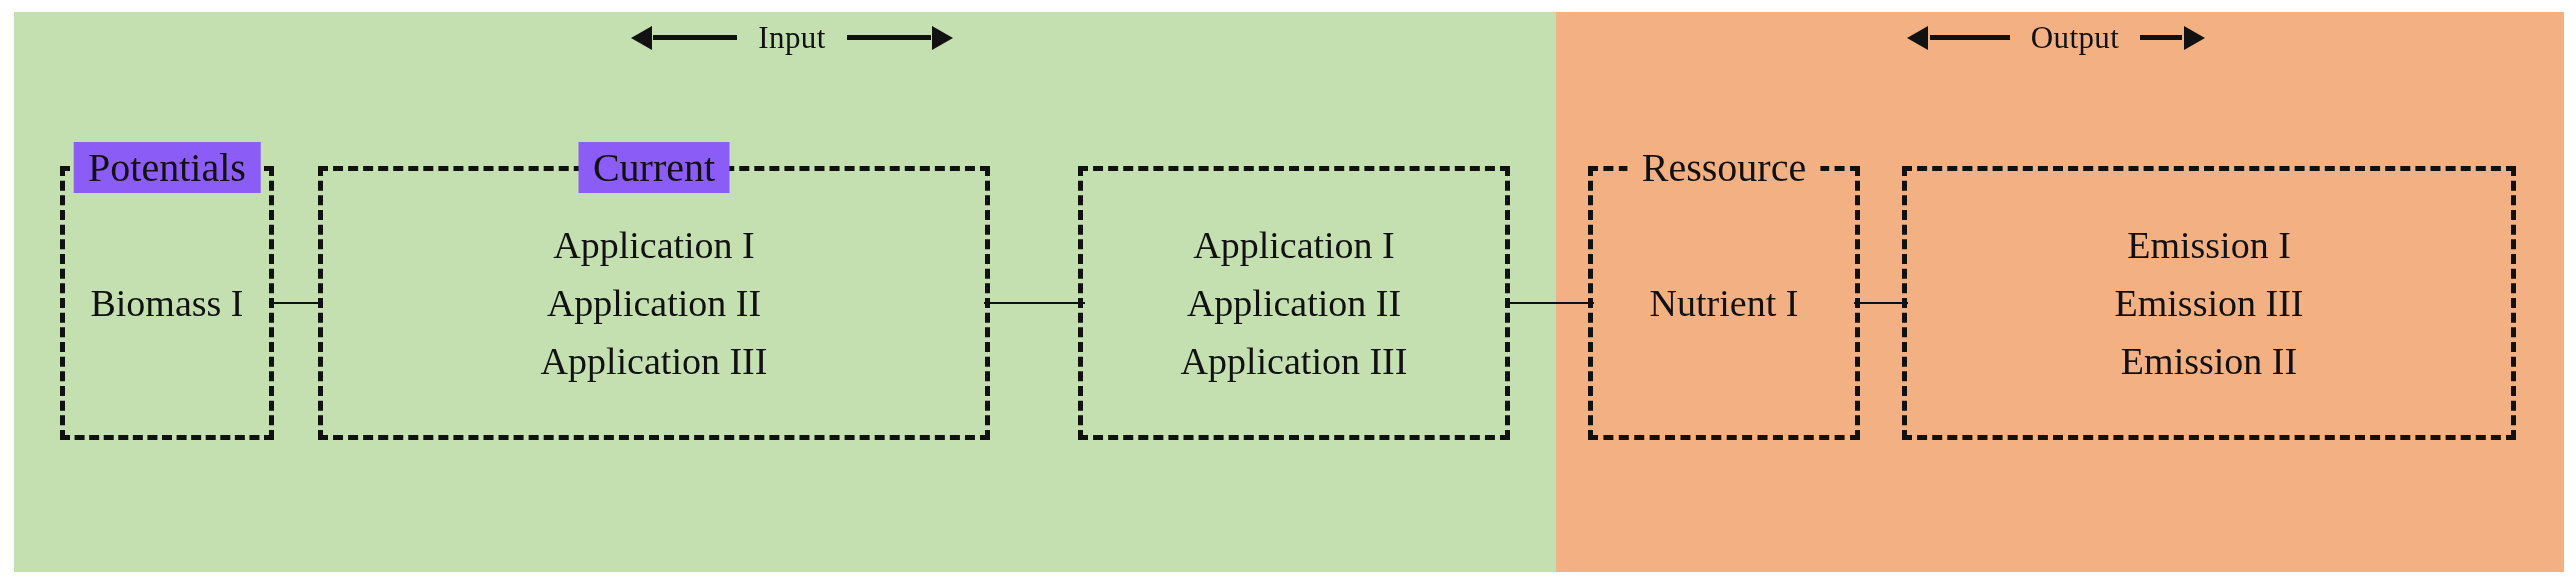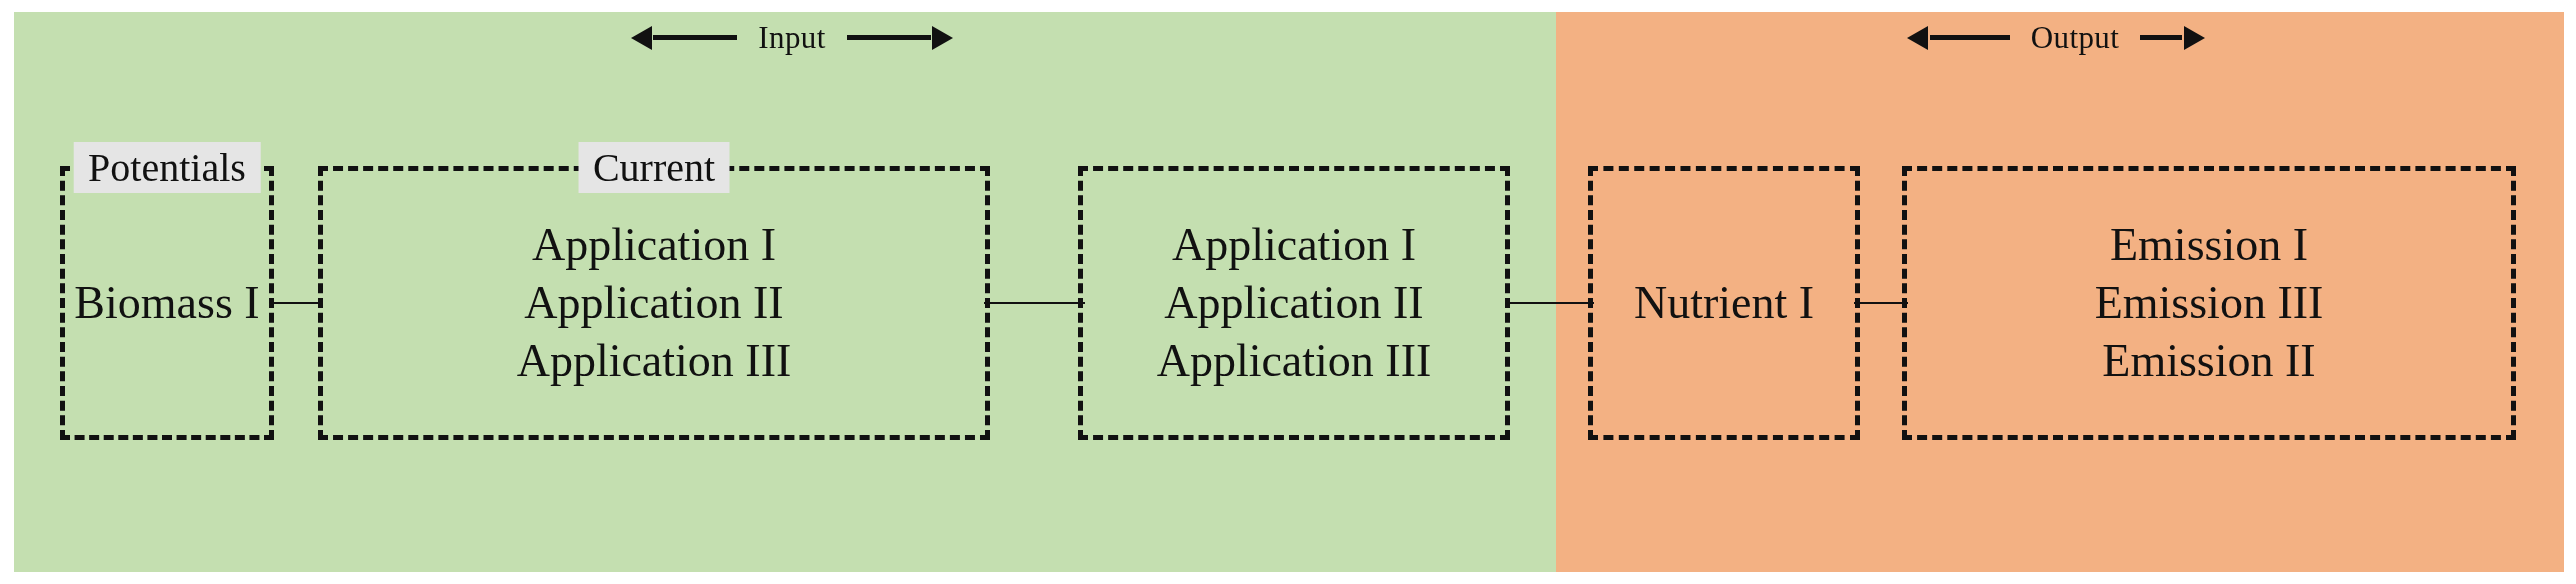--- a/index.html
+++ b/index.html
@@ -85,34 +85,34 @@
     position: absolute;
     top: -29px;
     left: 50%;
     transform: translateX(-50%);
     padding: 0 14.4px;
     font-size: 40px;
     line-height: 51px;
     white-space: nowrap;
     color: #111111;
   }
-  .group-title.bg-green  { background: #e5e5e5; }
+  .group-title.bg-green  { background: #8b5cf6; }
   .group-title.bg-orange { background: #f3b183; }
 
   .group-body {
     position: absolute;
     left: 0;
     right: 0;
     top: 50%;
     transform: translateY(-50%);
     text-align: center;
     color: #111111;
   }
   .group-body .entry {
-    font-size: 46px;
+    font-size: 38px;
     line-height: 58px;
     white-space: nowrap;
   }
 
   
   .connector {
     position: absolute;
     height: 2.4px;
     background: #111111;
   }
@@ -160,20 +160,21 @@
 
   <div class="group-box" style="left:1078px; top:166px; width:432px; height:274px;">
     <div class="group-body">
       <div class="entry">Application I</div>
       <div class="entry">Application II</div>
       <div class="entry">Application III</div>
     </div>
   </div>
 
   <div class="group-box" style="left:1588px; top:166px; width:272px; height:274px;">
+    <div class="group-title bg-orange">Ressource</div>
     <div class="group-body">
       <div class="entry">Nutrient I</div>
     </div>
   </div>
 
   <div class="group-box" style="left:1902px; top:166px; width:614px; height:274px;">
     <div class="group-body">
       <div class="entry">Emission I</div>
       <div class="entry">Emission III</div>
       <div class="entry">Emission II</div>

